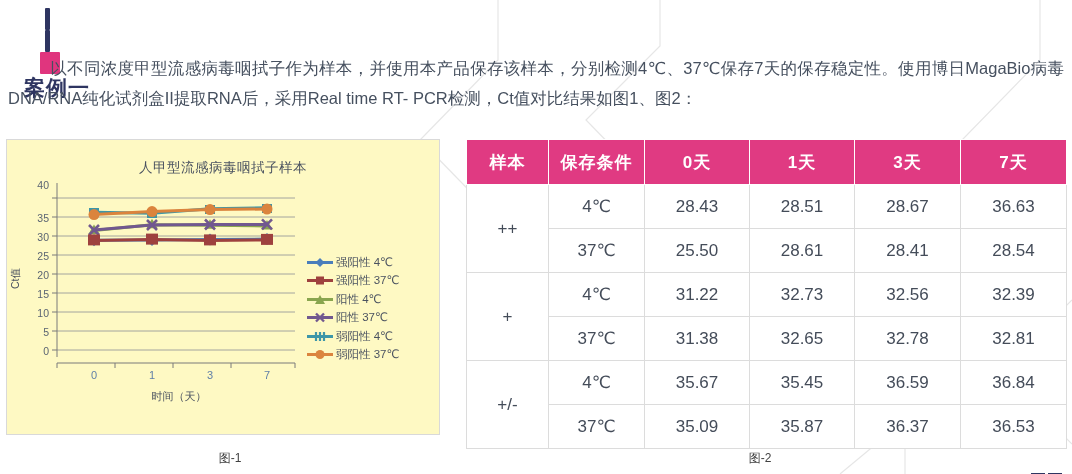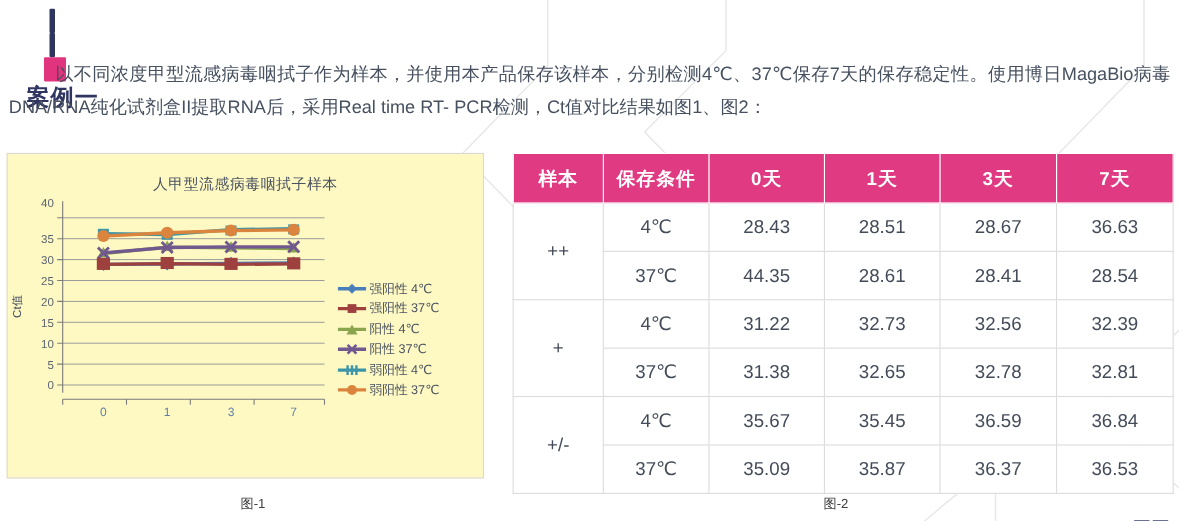--- a/index.html
+++ b/index.html
@@ -234,20 +234,21 @@
   <span id="heading-title">案例一</span>
 </div>
 
 <p id="intro"><span class="indent"></span><span>以不同浓度甲型流感病毒咽拭子作为样本，并使用本产品保存该样本，分别检测4℃、37℃保存7天的保存稳定性。使用博日MagaBio病毒DNA/RNA纯化试剂盒II提取RNA后，采用Real time RT- PCR检测，Ct值对比结果如图1、图2：</span></p>
 
 <div id="chart-card">
   <div id="chart-title">人甲型流感病毒咽拭子样本</div>
 
   <div id="chart-body">
     <div id="ylabel">Ct值</div>
+    <div id="xlabel">时间（天）</div>
 
     <div class="ytick" style="left:16px;top:2px;">40</div>
     <div class="ytick" style="left:16px;top:35px;">35</div>
     <div class="ytick" style="left:16px;top:54px;">30</div>
     <div class="ytick" style="left:16px;top:73px;">25</div>
     <div class="ytick" style="left:16px;top:92px;">20</div>
     <div class="ytick" style="left:16px;top:111px;">15</div>
     <div class="ytick" style="left:16px;top:130px;">10</div>
     <div class="ytick" style="left:16px;top:149px;">5</div>
     <div class="ytick" style="left:16px;top:168px;">0</div>
@@ -425,21 +426,21 @@
       <tr>
         <td class="sample-cell" rowspan="2">++</td>
         <td>4℃</td>
         <td>28.43</td>
         <td>28.51</td>
         <td>28.67</td>
         <td>36.63</td>
       </tr>
       <tr>
         <td>37℃</td>
-        <td>44.35</td>
+        <td>25.50</td>
         <td>28.61</td>
         <td>28.41</td>
         <td>28.54</td>
       </tr>
       <tr>
         <td class="sample-cell" rowspan="2">+</td>
         <td>4℃</td>
         <td>31.22</td>
         <td>32.73</td>
         <td>32.56</td>

